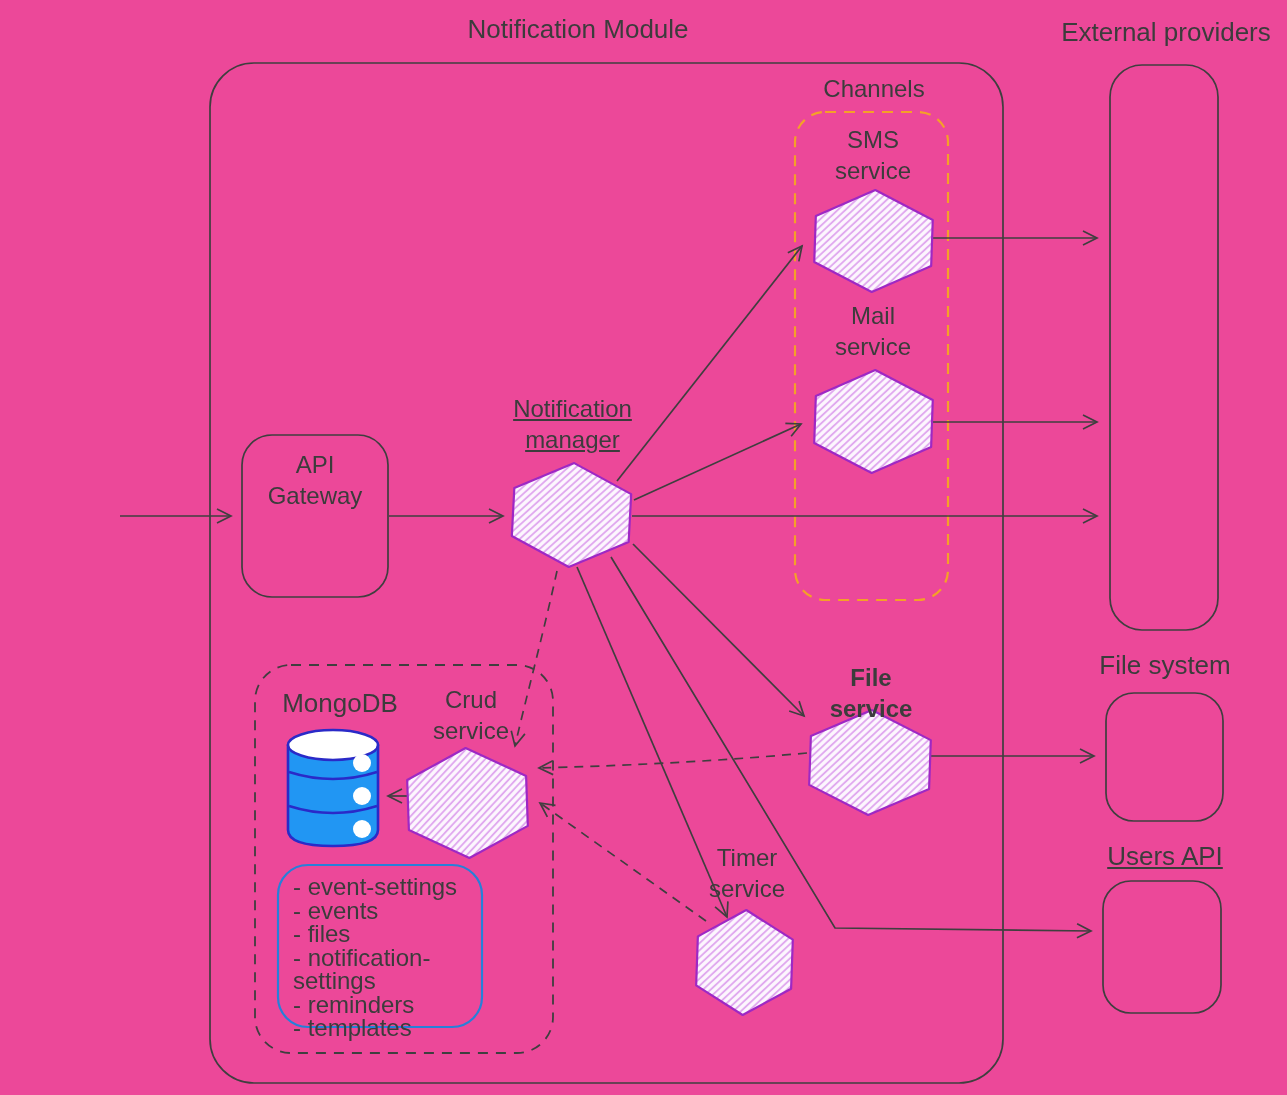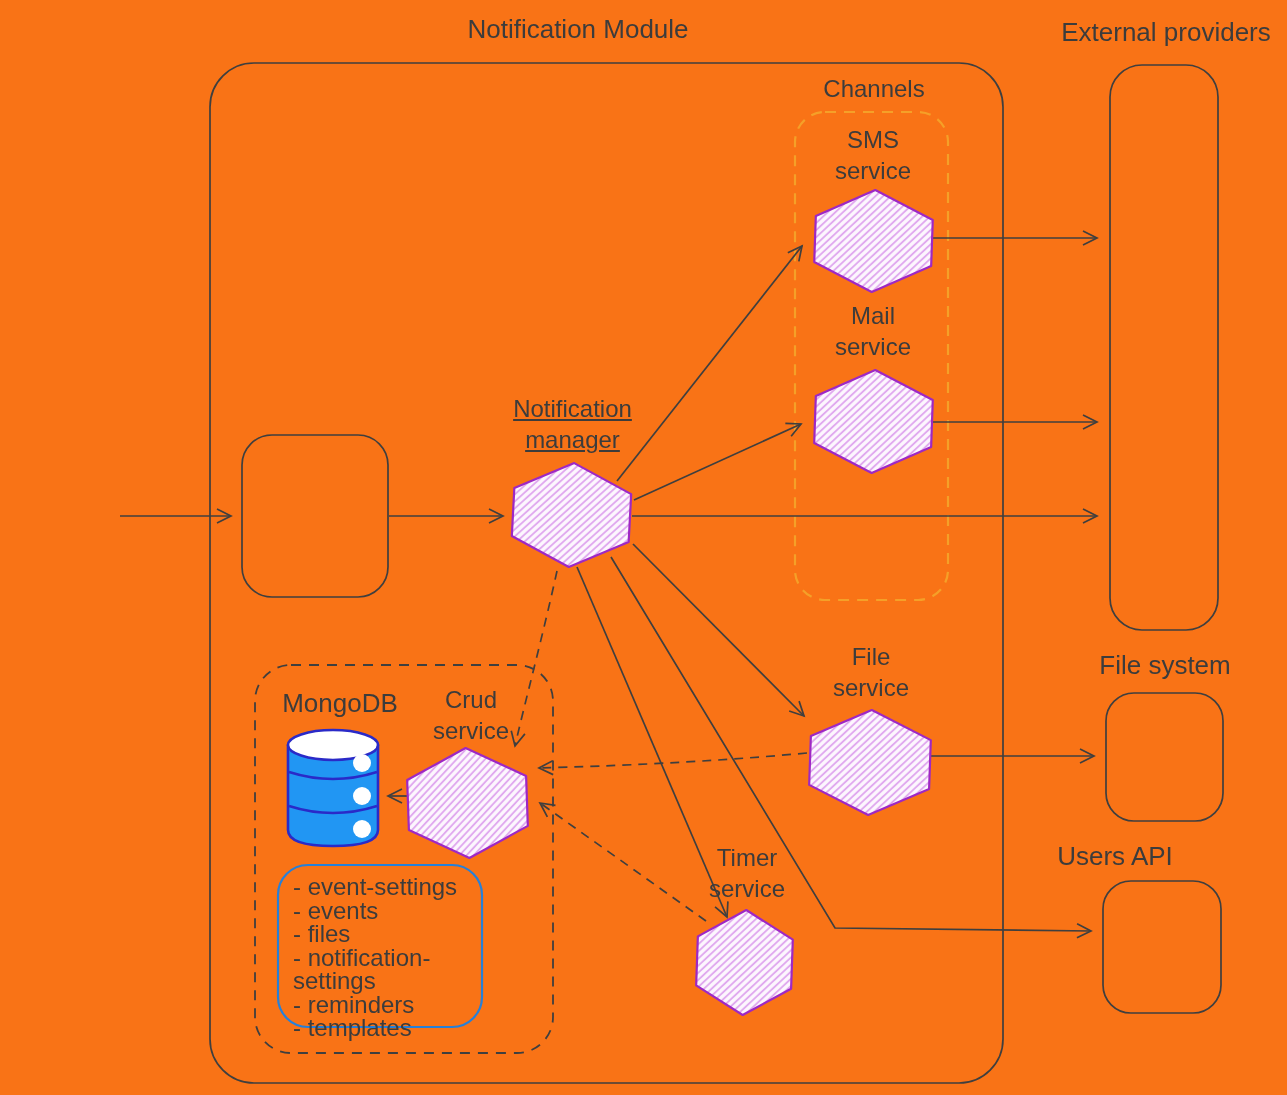--- a/index.html
+++ b/index.html
@@ -1,16 +1,16 @@
 <!DOCTYPE html>
 <html><head>
 <meta charset="utf-8">
 <style>
   html,body{margin:0;padding:0;background:#ffffff;}
-  #stage{position:relative;width:1287px;height:1095px;background:#f97316;overflow:hidden;
+  #stage{position:relative;width:1287px;height:1095px;background:#ec4899;overflow:hidden;
          font-family:"Liberation Sans",sans-serif;}
   #wires{position:absolute;left:0;top:0;width:1287px;height:1095px;}
   .lbl{position:absolute;color:#3c3c3c;text-align:center;white-space:pre-line;
        line-height:1.3;font-size:24px;}
   .lbl.big{font-size:26px;}
   .list{position:absolute;left:293px;top:875px;width:185px;text-align:left;
         font-size:24px;line-height:23.5px;color:#3c3c3c;}
 </style>
 </head>
 <body>
@@ -80,24 +80,26 @@
 
   <div class="lbl big" style="left:398px;top:13px;width:360px;">Notification Module</div>
   <div class="lbl big" style="left:1045px;top:16px;width:242px;">External providers</div>
   <div class="lbl" style="left:814px;top:73px;width:120px;">Channels</div>
   <div class="lbl" style="left:808px;top:124px;width:130px;">SMS
 service</div>
   <div class="lbl" style="left:808px;top:300px;width:130px;">Mail
 service</div>
   <div class="lbl" style="left:490px;top:393px;width:165px;text-decoration:underline;">Notification
 manager</div>
-  <div class="lbl" style="left:811px;top:641px;width:120px;">File
+  <div class="lbl" style="left:245px;top:449px;width:140px;">API
+Gateway</div>
+  <div class="lbl" style="left:811px;top:662px;width:120px;font-weight:bold;">File
 service</div>
   <div class="lbl big" style="left:1085px;top:649px;width:160px;">File system</div>
-  <div class="lbl big" style="left:1035px;top:840px;width:160px;">Users API</div>
+  <div class="lbl big" style="left:1085px;top:840px;width:160px;text-decoration:underline;">Users API</div>
   <div class="lbl" style="left:687px;top:842px;width:120px;">Timer
 service</div>
   <div class="lbl big" style="left:270px;top:687px;width:140px;">MongoDB</div>
   <div class="lbl" style="left:412px;top:684px;width:118px;">Crud
 service</div>
 
   <div class="list">
     <div>- event-settings</div>
     <div>- events</div>
     <div>- files</div>

